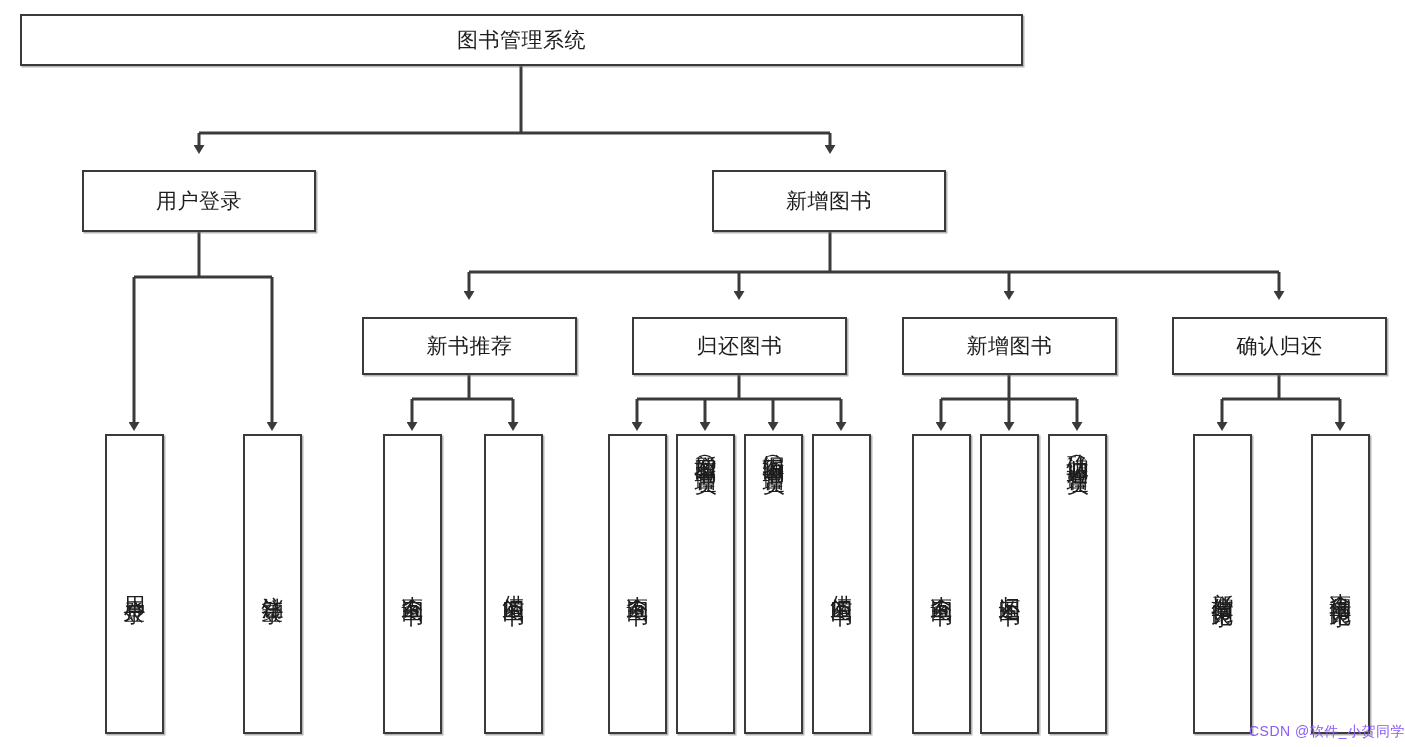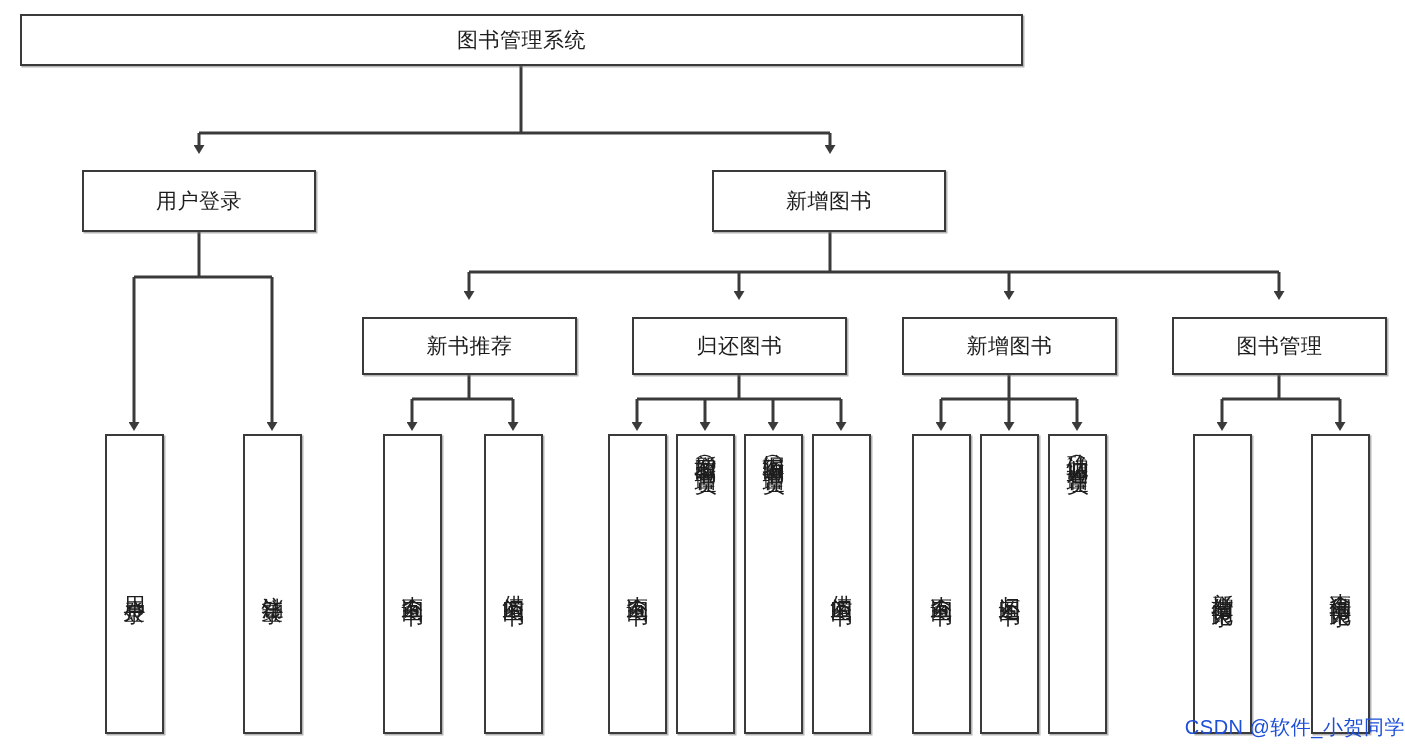--- a/index.html
+++ b/index.html
@@ -56,22 +56,22 @@
     letter-spacing: 3px;
     font-size: 22px;
   }
   .node.leaf.vcenter {
     align-items: center;
   }
   .watermark {
     position: absolute;
     right: 10px;
     bottom: 6px;
-    font-size: 20px;
-    color: #1d4ed8;
+    font-size: 14px;
+    color: #8b5cf6;
     letter-spacing: 0.5px;
     white-space: nowrap;
     user-select: none;
   }
 </style>
 </head>
 <body>
 
 <div id="diagram-root">
 
@@ -139,21 +139,21 @@
   <div class="node" style="left:362px; top:317px; width:215px; height:58px;">
     <span class="node-label">新书推荐</span>
   </div>
   <div class="node" style="left:632px; top:317px; width:215px; height:58px;">
     <span class="node-label">归还图书</span>
   </div>
   <div class="node" style="left:902px; top:317px; width:215px; height:58px;">
     <span class="node-label">新增图书</span>
   </div>
   <div class="node" style="left:1172px; top:317px; width:215px; height:58px;">
-    <span class="node-label">图书管理</span>
+    <span class="node-label">确认归还</span>
   </div>
 
   <div class="node leaf vcenter" style="left:105px; top:434px; width:59px; height:300px;">
     <span class="node-label">用户登录</span>
   </div>
   <div class="node leaf vcenter" style="left:243px; top:434px; width:59px; height:300px;">
     <span class="node-label">注销登录</span>
   </div>
 
   <div class="node leaf vcenter" style="left:383px; top:434px; width:59px; height:300px;">

